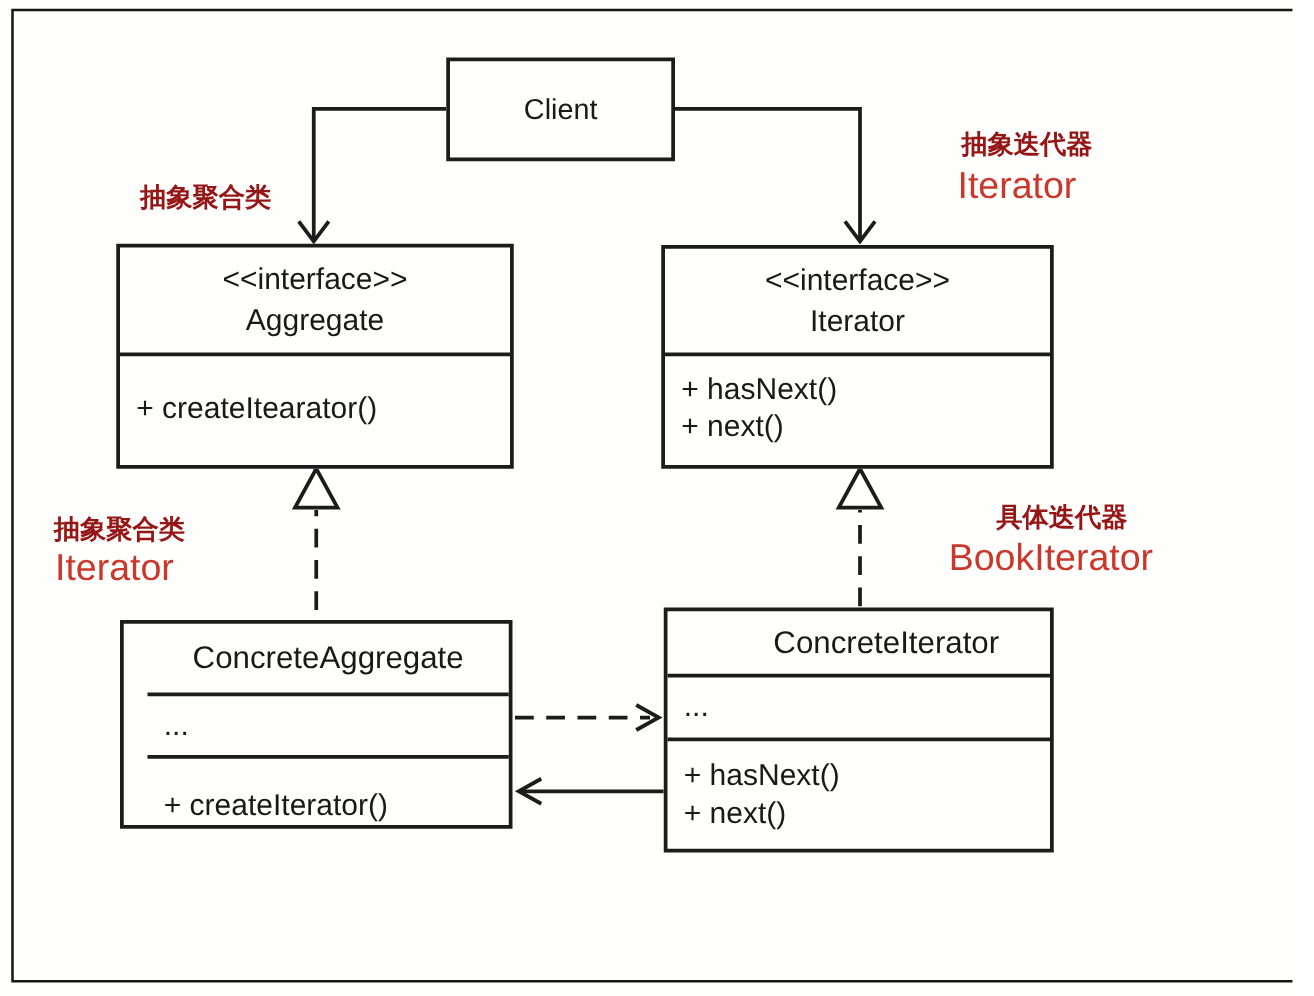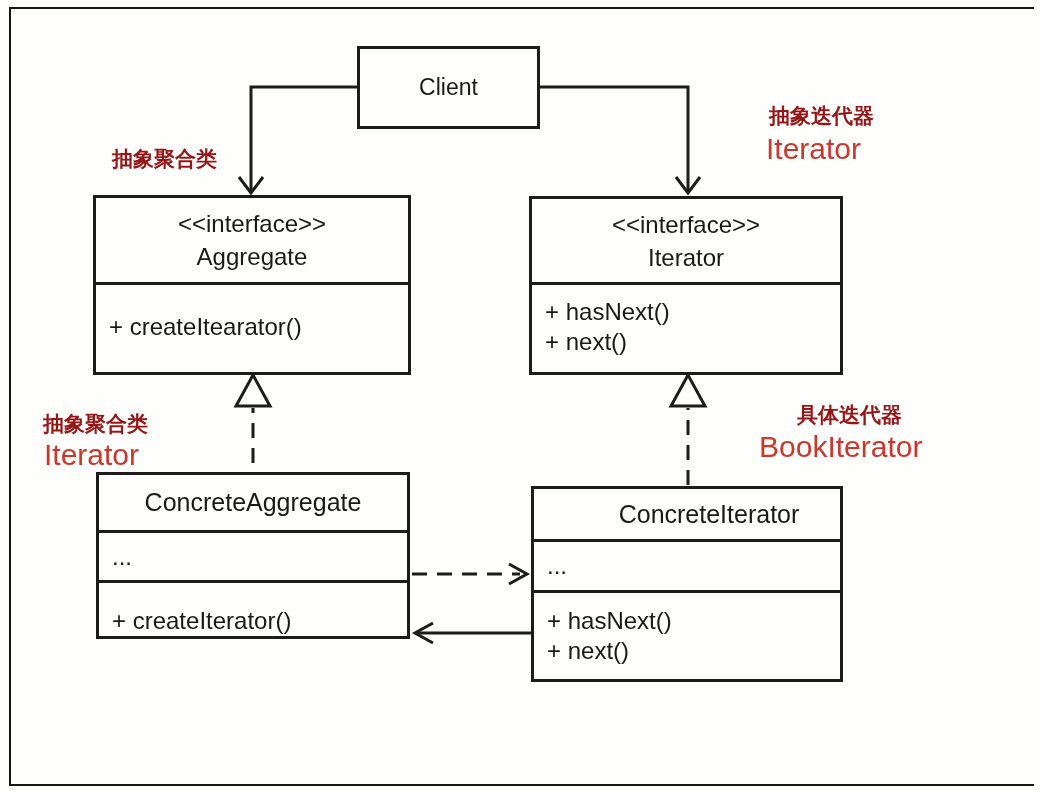--- a/index.html
+++ b/index.html
@@ -119,21 +119,21 @@
     <div class="comp title-comp" style="height:83px;">
       <div>&lt;&lt;interface&gt;&gt;</div>
       <div>Iterator</div>
     </div>
     <div class="comp body-comp" style="height:87px;">
       <div>+ hasNext()</div>
       <div>+ next()</div>
     </div>
   </div>
 
-  <div class="uml-box" style="left:96px;top:472px;width:314px;height:167px;">
+  <div class="uml-box" style="left:96px;top:496px;width:314px;height:167px;padding-left:19px;">
     <div class="comp single-title" style="height:55px;">
       <span>ConcreteAggregate</span>
     </div>
     <div class="comp body-comp" style="height:50px;">
       <div>...</div>
     </div>
     <div class="comp body-comp" style="height:56px;justify-content:flex-end;">
       <div>+ createIterator()</div>
     </div>
   </div>

